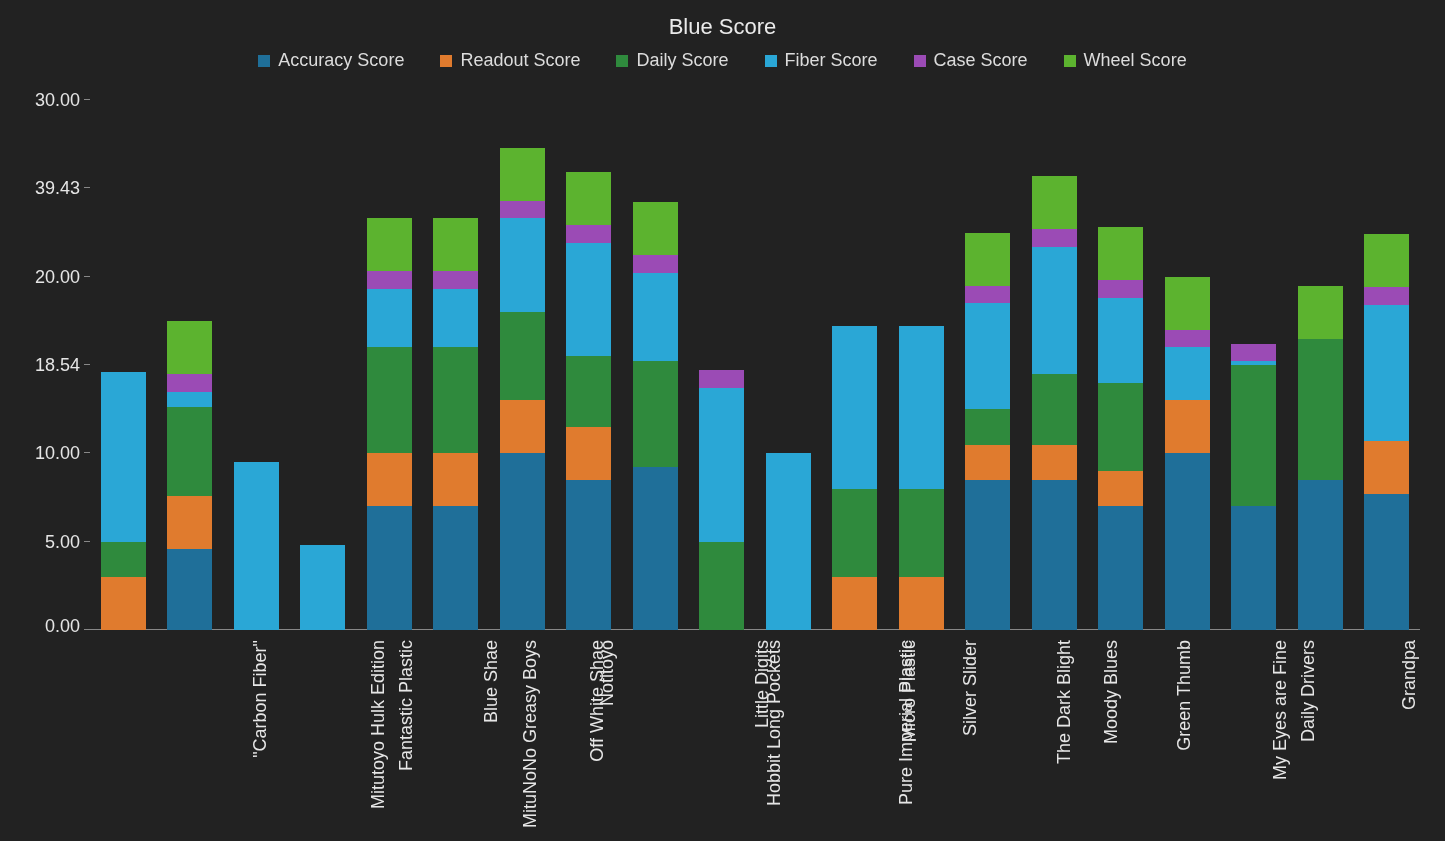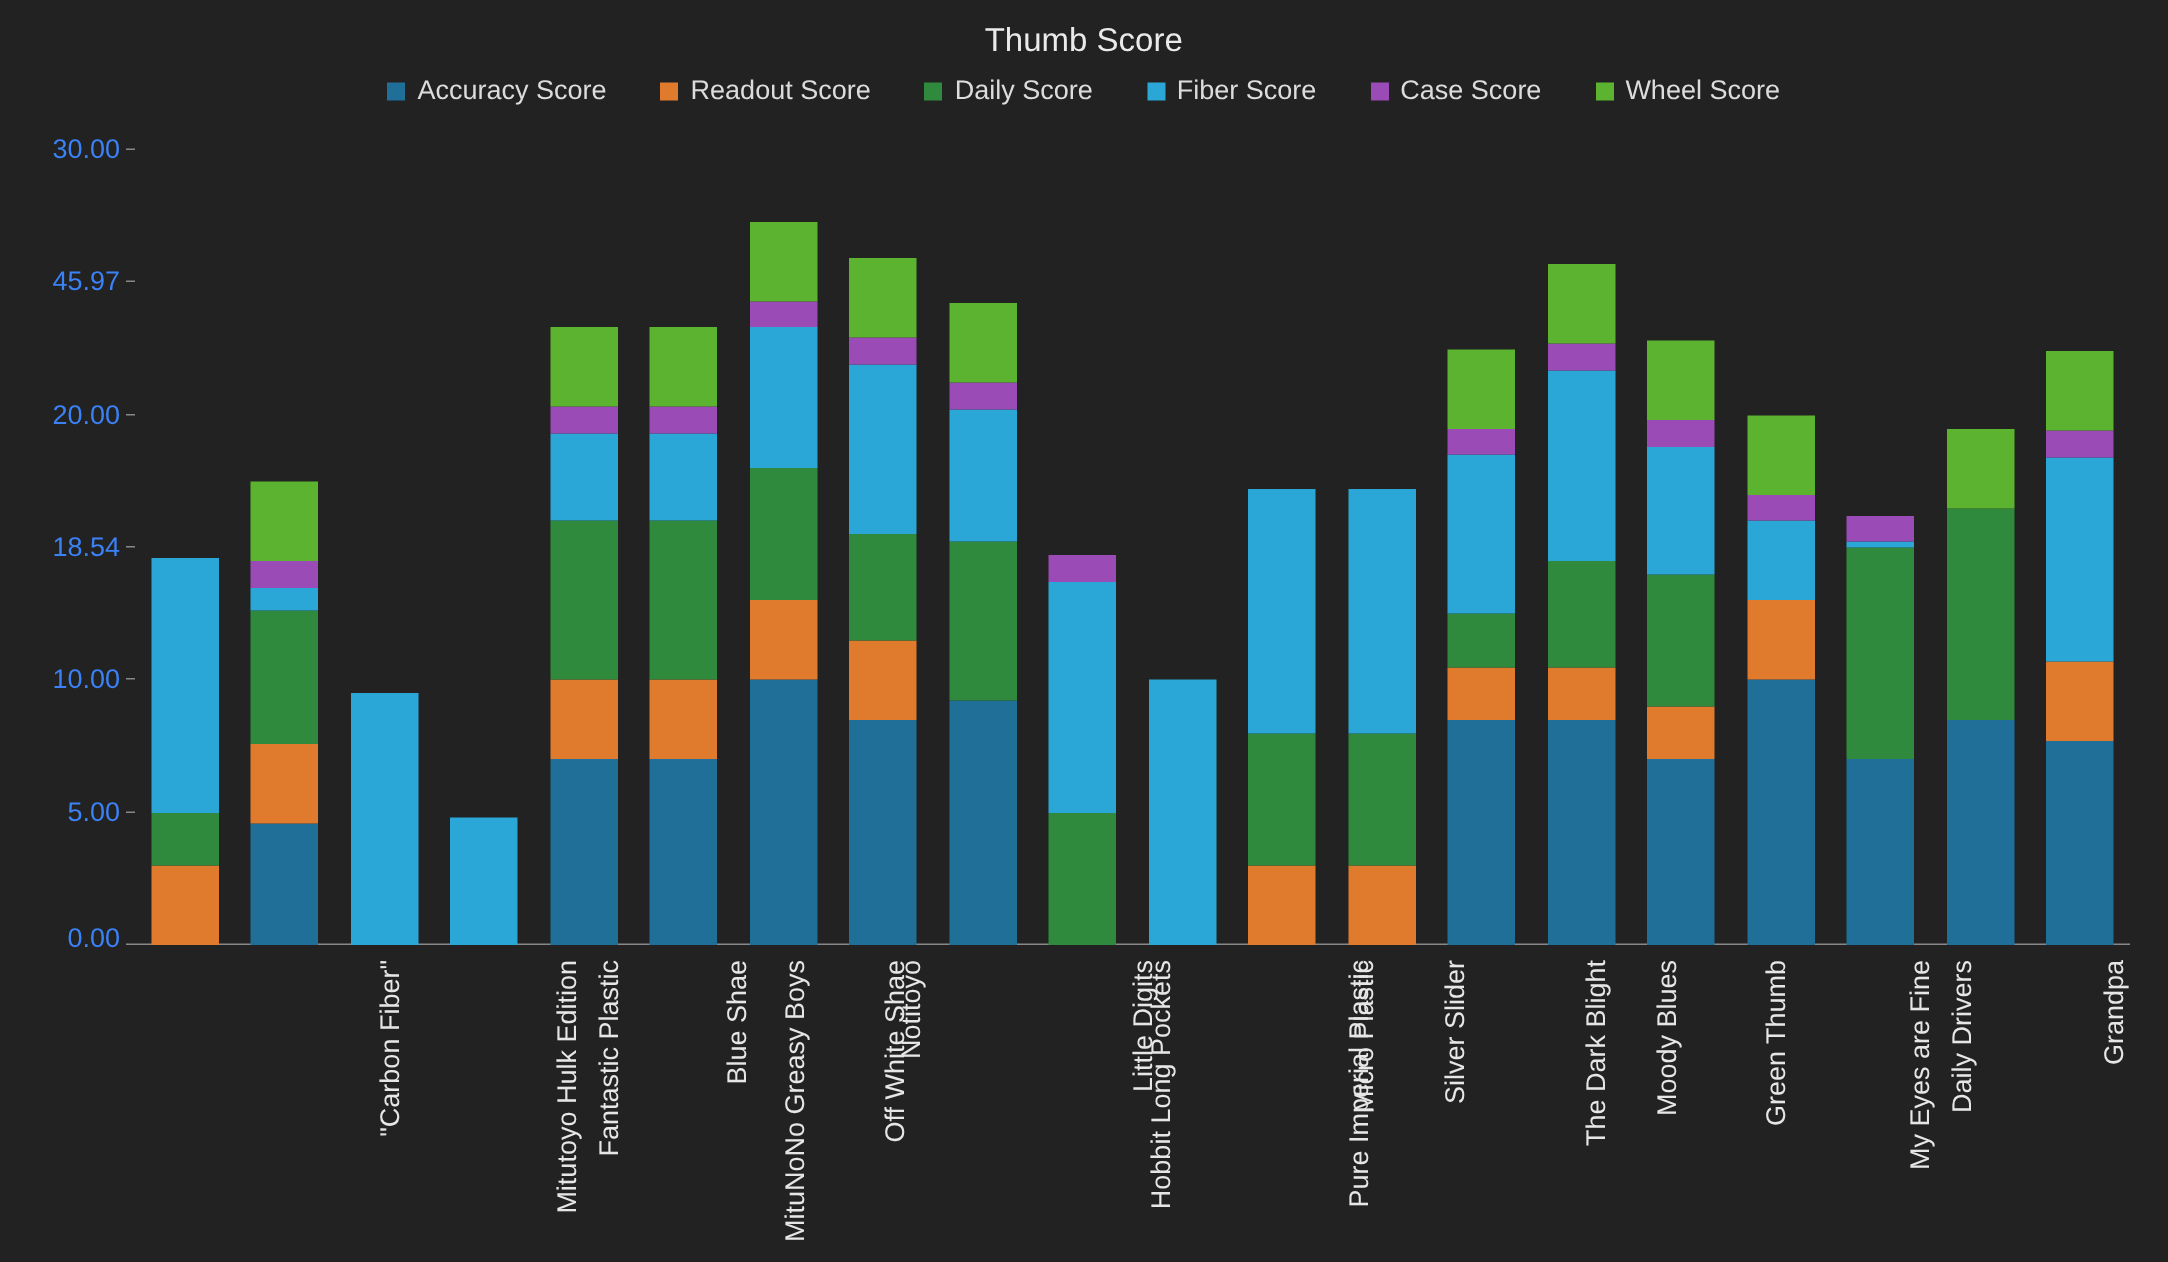--- a/index.html
+++ b/index.html
@@ -60,21 +60,21 @@
     width: 100%;
     height: 1px;
     background: #888;
   }
   .y-tick {
     position: absolute;
     left: -70px;
     width: 60px;
     text-align: right;
     font-size: 18px;
-    color: #3b82f6;
+    color: #e5e5e5;
     transform: translateY(50%);
   }
   .y-tick-line {
     position: absolute;
     left: -6px;
     width: 6px;
     height: 1px;
     background: #888;
   }
   .bars {
@@ -102,21 +102,21 @@
     white-space: nowrap;
     transform-origin: top right;
     transform: rotate(-90deg);
     text-align: right;
   }
 </style>
 </head>
 <body>
 
 <div class="chart">
-  <div class="title">Thumb Score</div>
+  <div class="title">Blue Score</div>
 
   <div class="legend" id="legend"><span class="legend-item">
         <span class="swatch" style="background: rgb(31, 111, 153);"></span>
         <span>Accuracy Score</span>
       </span><span class="legend-item">
         <span class="swatch" style="background: rgb(224, 123, 46);"></span>
         <span>Readout Score</span>
       </span><span class="legend-item">
         <span class="swatch" style="background: rgb(47, 138, 61);"></span>
         <span>Daily Score</span>
@@ -263,21 +263,21 @@
   <div class="y-tick" style="bottom: 4px;">0.00</div>
       <div class="y-tick-line" style="bottom: 0px;"></div>
       <div class="y-tick" style="bottom: 88.3333px;">5.00</div>
       <div class="y-tick-line" style="bottom: 88.3333px;"></div>
       <div class="y-tick" style="bottom: 176.667px;">10.00</div>
       <div class="y-tick-line" style="bottom: 176.667px;"></div>
       <div class="y-tick" style="bottom: 265px;">18.54</div>
       <div class="y-tick-line" style="bottom: 265px;"></div>
       <div class="y-tick" style="bottom: 353.333px;">20.00</div>
       <div class="y-tick-line" style="bottom: 353.333px;"></div>
-      <div class="y-tick" style="bottom: 441.667px;">45.97</div>
+      <div class="y-tick" style="bottom: 441.667px;">39.43</div>
       <div class="y-tick-line" style="bottom: 441.667px;"></div>
       <div class="y-tick" style="bottom: 530px;">30.00</div>
       <div class="y-tick-line" style="bottom: 530px;"></div>
     </div>
 
   <div id="xlabels">
       <div class="x-label" style="left: 132.25px;">"Carbon Fiber"</div>
       <div class="x-label" style="left: 198.75px;">Mitutoyo Hulk Edition</div>
       <div class="x-label" style="left: 265.25px;">Fantastic Plastic</div>
       <div class="x-label" style="left: 331.75px;">MituNoNo Greasy Boys</div>

